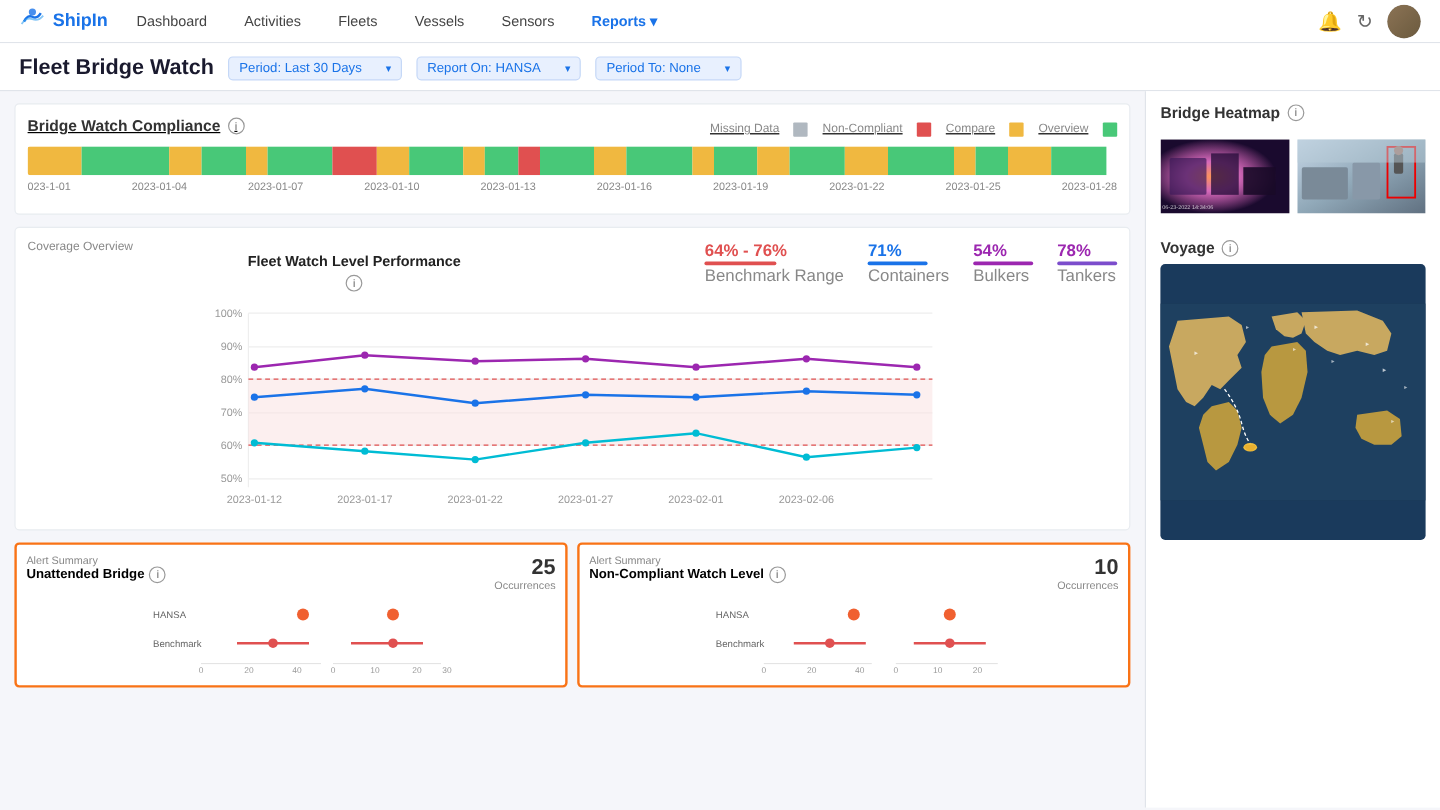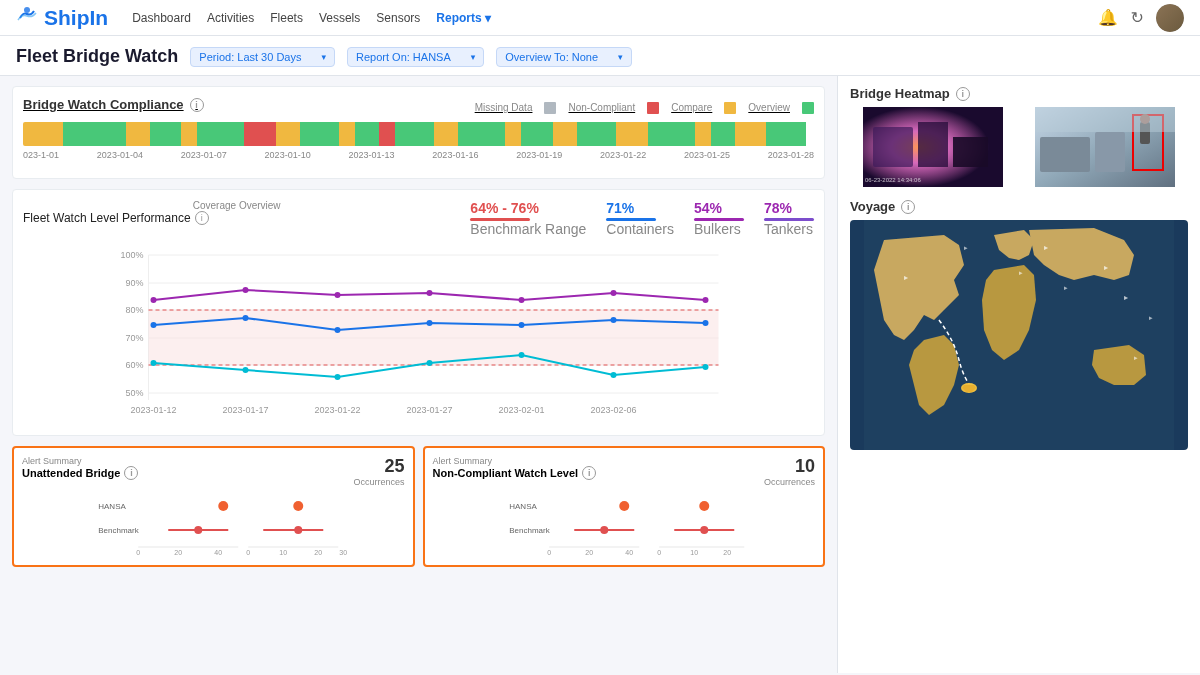--- a/index.html
+++ b/index.html
@@ -1,61 +1,61 @@
 <!DOCTYPE html>
 <html><head>
   <meta charset="utf-8">
   <style>
     * { margin: 0; padding: 0; box-sizing: border-box; }
     body { font-family: -apple-system, BlinkMacSystemFont, 'Segoe UI', sans-serif; background: #f5f6fa; width: 1200px; height: 675px; overflow: hidden; font-size: 12px; }
 
     
     .topnav { display: flex; align-items: center; background: #fff; border-bottom: 1px solid #e0e4ea; height: 36px; padding: 0 16px; gap: 24px; }
-    .logo { display: flex; align-items: center; gap: 6px; font-weight: 700; font-size: 21px; color: #1a73e8; }
+    .logo { display: flex; align-items: center; gap: 6px; font-weight: 700; font-size: 15px; color: #1a73e8; }
     .logo-icon { color: #1a73e8; font-size: 18px; }
-    .nav-links { display: flex; gap: 16px; align-items: center; }
+    .nav-links { display: flex; gap: 31px; align-items: center; }
     .nav-link { color: #444; font-size: 12px; cursor: pointer; text-decoration: none; }
     .nav-link.active { color: #1a73e8; font-weight: 600; }
     .nav-right { margin-left: auto; display: flex; align-items: center; gap: 12px; }
     .nav-icon { font-size: 16px; color: #666; cursor: pointer; }
     .avatar { width: 28px; height: 28px; border-radius: 50%; background: #ccc; overflow: hidden; display: flex; align-items: center; justify-content: center; }
     .avatar-img { width: 100%; height: 100%; background: linear-gradient(135deg, #8b7355, #6b5a3e); border-radius: 50%; }
 
     
     .page-header { display: flex; align-items: center; padding: 10px 16px 8px; background: #fff; border-bottom: 1px solid #e0e4ea; gap: 12px; }
     .page-title { font-size: 18px; font-weight: 700; color: #1a1a2e; }
     .badge-btn { display: flex; align-items: center; gap: 20px; background: #e8f0fe; color: #1a73e8; border: 1px solid #c5d8f7; border-radius: 4px; padding: 3px 8px; font-size: 11px; cursor: pointer; }
     .badge-btn .chevron { font-size: 9px; }
 
     
     .main { display: flex; height: calc(675px - 36px - 42px); }
     .left-panel { flex: 1; padding: 10px 12px; overflow-y: auto; }
-    .right-panel { width: 363px; padding: 10px 12px; border-left: 1px solid #e0e4ea; background: #fff; overflow-y: auto; }
+    .right-panel { width: 246px; padding: 10px 12px; border-left: 1px solid #e0e4ea; background: #fff; overflow-y: auto; }
 
     
     .section-title { font-size: 13px; font-weight: 600; color: #333; display: flex; align-items: center; gap: 6px; margin-bottom: 6px; }
     .info-icon { display: inline-flex; align-items: center; justify-content: center; width: 14px; height: 14px; border: 1px solid #999; border-radius: 50%; font-size: 9px; color: #999; cursor: pointer; }
 
     .legend { display: flex; align-items: center; gap: 12px; font-size: 10px; color: #555; }
     .legend-dot { width: 12px; height: 12px; border-radius: 1px; }
 
     .compliance-header { display: flex; justify-content: space-between; align-items: center; margin-bottom: 4px; text-decoration: underline; }
 
     
     .heatmap-bar { display: flex; height: 24px; border-radius: 2px; overflow: hidden; width: 100%; margin-bottom: 4px; }
     .heatmap-segment { height: 100%; }
 
     .date-labels { display: flex; justify-content: space-between; font-size: 9px; color: #888; margin-bottom: 8px; }
 
     
     .chart-section { background: #fff; border: 1px solid #e8ecf0; border-radius: 4px; padding: 10px; margin-bottom: 10px; }
     .chart-header { display: flex; align-items: flex-start; gap: 20px; margin-bottom: 8px; }
-    .chart-title-area { flex: 1; text-align: center; }
+    .chart-title-area { flex: 1; }
     .chart-subtitle { font-size: 10px; color: #888; }
-    .chart-title { font-size: 12px; font-weight: 400; color: #222; display: flex; align-items: center; gap: 4px; }
+    .chart-title { font-size: 12px; font-weight: 700; color: #222; display: flex; align-items: center; gap: 4px; flex-direction: column; }
     .metrics { display: flex; gap: 20px; }
     .metric { font-size: 11px; }
     .metric-value { font-weight: 700; font-size: 14px; }
     .metric-bar { height: 3px; border-radius: 2px; margin-top: 2px; }
     .metric-label { font-size: 14px; color: #888; }
 
     
     .chart-wrap { position: relative; height: 180px; }
     svg.linechart { width: 100%; height: 100%; }
 
@@ -117,21 +117,21 @@
   <h1 class="page-title">Fleet Bridge Watch</h1>
   <button class="badge-btn">
     <span>Period: Last 30 Days</span>
     <span class="chevron">▾</span>
   </button>
   <button class="badge-btn">
     <span>Report On: HANSA</span>
     <span class="chevron">▾</span>
   </button>
   <button class="badge-btn">
-    <span>Overview To: None</span>
+    <span>Period To: None</span>
     <span class="chevron">▾</span>
   </button>
 </header>
 
 <div class="main">
 
   <div class="left-panel">
 
     <div class="compliance-section">
       <div class="compliance-header">

